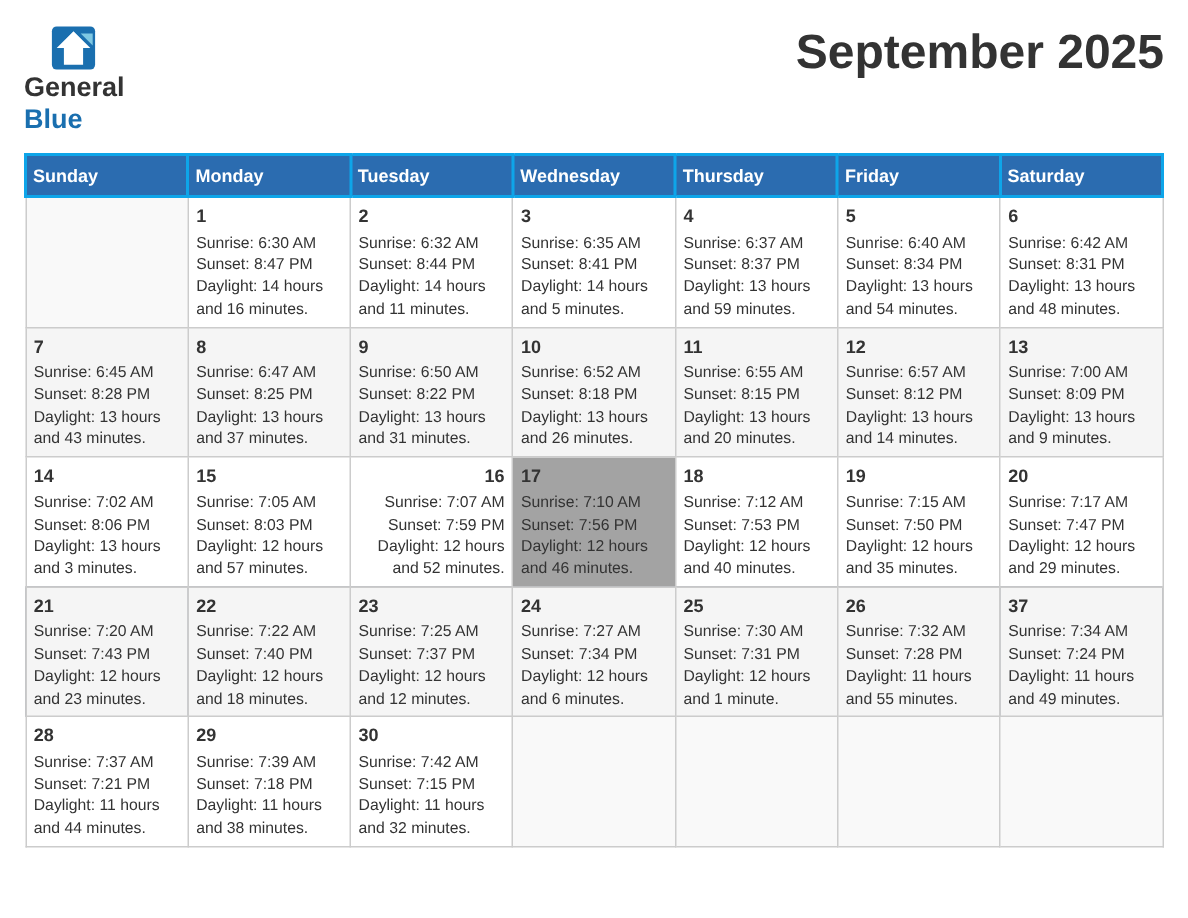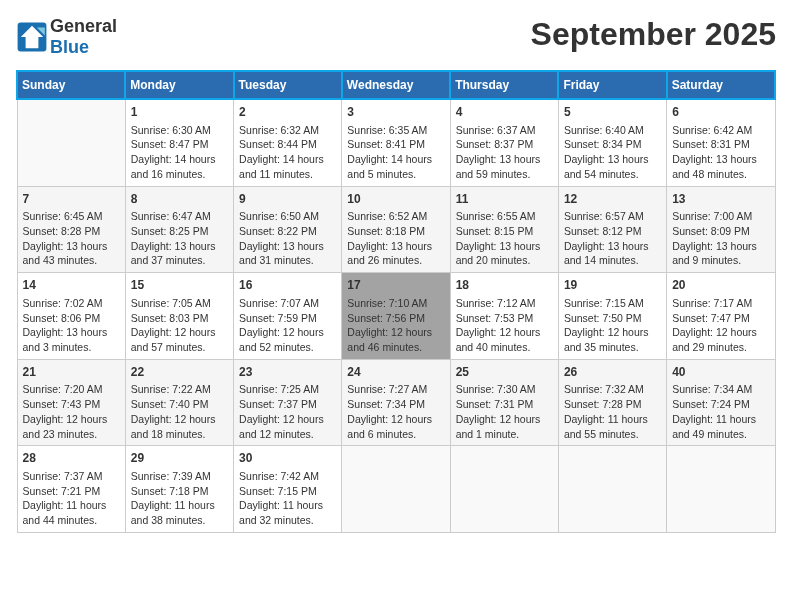--- a/index.html
+++ b/index.html
@@ -15,20 +15,21 @@
       justify-content: space-between;
       align-items: flex-start;
       margin-bottom: 12px;
     }
     .logo {
       display: flex;
       align-items: center;
       font-size: 18px;
       font-weight: bold;
       color: #333;
+      flex-direction: column;
     }
     .logo-general { color: #333; }
     .logo-blue { color: #1a6faf; }
     .logo-icon {
       width: 32px;
       height: 32px;
       margin-right: 2px;
       position: relative;
     }
     .title-block {
@@ -211,21 +212,21 @@
           <div>Daylight: 13 hours</div>
           <div>and 3 minutes.</div>
         </td>
         <td style="background: rgb(255, 255, 255);">
           <span class="day-num">15</span>
           <div>Sunrise: 7:05 AM</div>
           <div>Sunset: 8:03 PM</div>
           <div>Daylight: 12 hours</div>
           <div>and 57 minutes.</div>
         </td>
-        <td style="background: rgb(255, 255, 255);">
+        <td style="background: rgb(255, 255, 255); text-align: right;">
           <span class="day-num">16</span>
           <div>Sunrise: 7:07 AM</div>
           <div>Sunset: 7:59 PM</div>
           <div>Daylight: 12 hours</div>
           <div>and 52 minutes.</div>
         </td>
         <td style="background: #a3a3a3;">
           <span class="day-num">17</span>
           <div>Sunrise: 7:10 AM</div>
           <div>Sunset: 7:56 PM</div>
@@ -291,21 +292,21 @@
           <div>and 1 minute.</div>
         </td>
         <td style="background: rgb(245, 245, 245);">
           <span class="day-num">26</span>
           <div>Sunrise: 7:32 AM</div>
           <div>Sunset: 7:28 PM</div>
           <div>Daylight: 11 hours</div>
           <div>and 55 minutes.</div>
         </td>
         <td style="background: rgb(245, 245, 245);">
-          <span class="day-num">40</span>
+          <span class="day-num">37</span>
           <div>Sunrise: 7:34 AM</div>
           <div>Sunset: 7:24 PM</div>
           <div>Daylight: 11 hours</div>
           <div>and 49 minutes.</div>
         </td>
       </tr>
       <tr style="background: rgb(255, 255, 255);">
         <td style="background: rgb(255, 255, 255);">
           <span class="day-num">28</span>
           <div>Sunrise: 7:37 AM</div>

